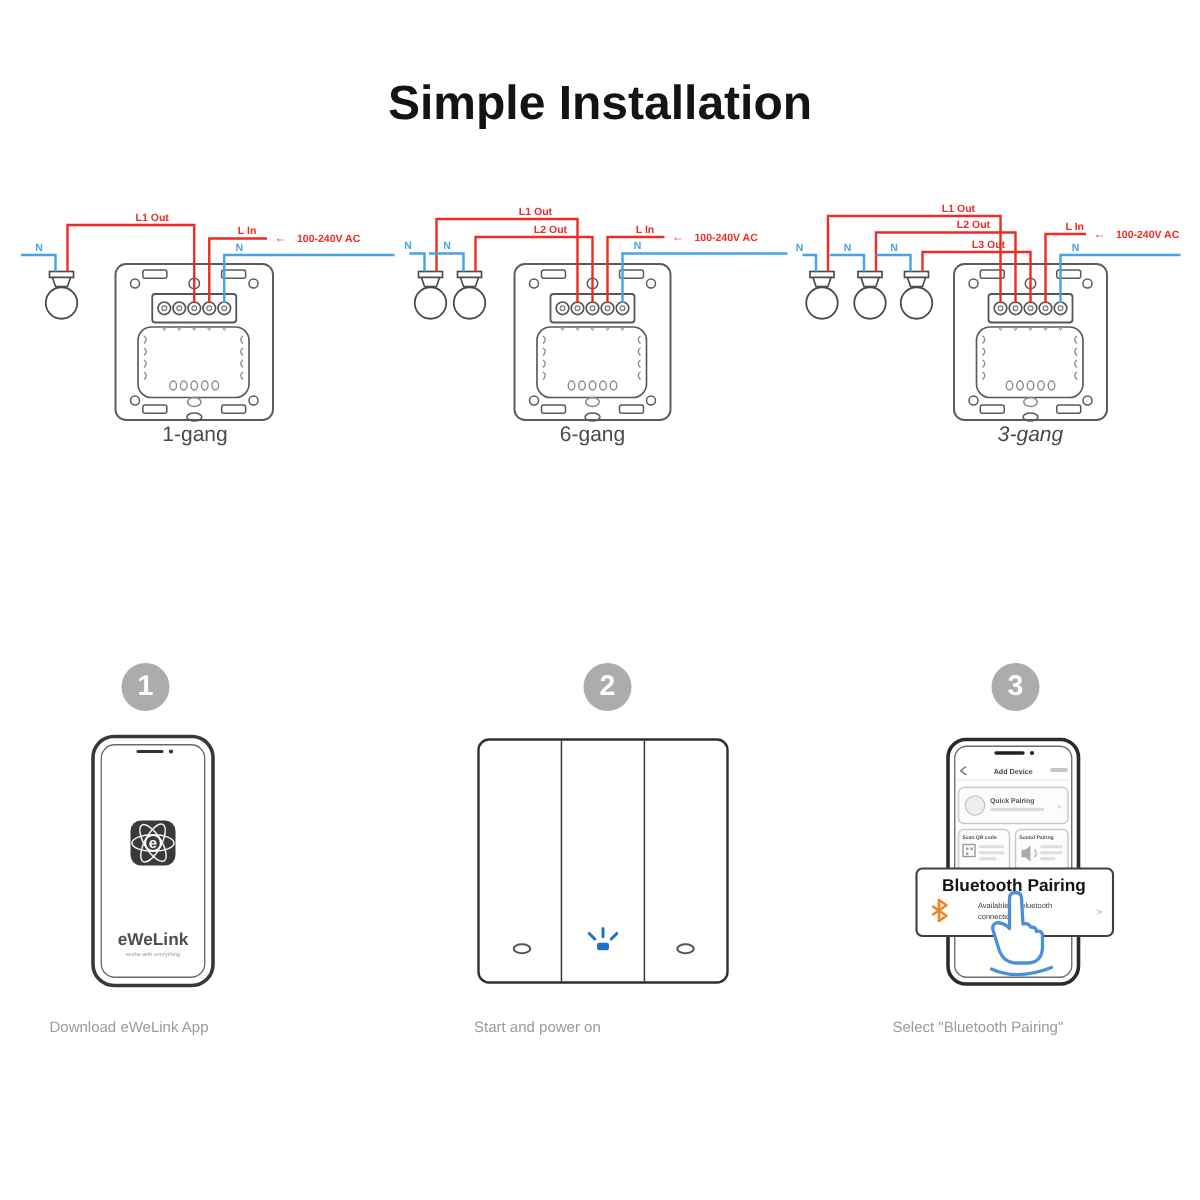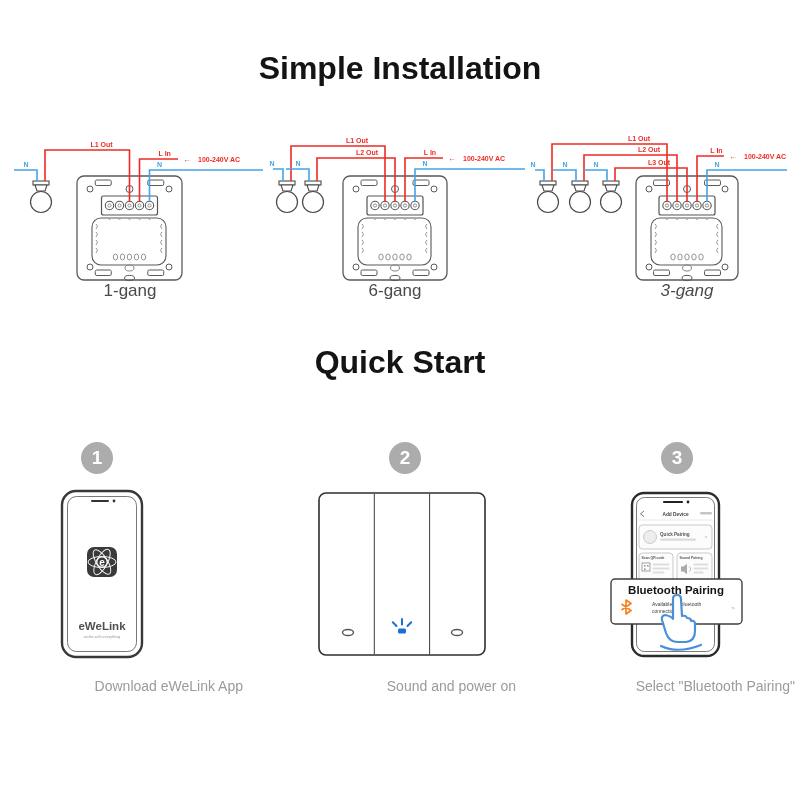--- a/index.html
+++ b/index.html
@@ -1,32 +1,31 @@
 <!DOCTYPE html>
 <html><head>
 <meta charset="utf-8">
 <style>
   html,body{margin:0;padding:0;background:#fff;}
   .page{position:relative;width:800px;height:800px;background:#fff;overflow:hidden;
         font-family:"Liberation Sans",sans-serif;}
   .abs{position:absolute;}
   .sec-title{left:0;right:0;text-align:center;font-size:32px;font-weight:600;color:#141414;margin:0;}
-  .gang-caption{width:120px;text-align:center;font-size:17px;color:#4a4a4a;}
+  .gang-caption{width:120px;text-align:center;font-size:14px;color:#4a4a4a;}
   .step-circle{width:32px;height:32px;border-radius:50%;background:#acacac;color:#fff;
                display:flex;align-items:center;justify-content:center;font-size:19px;font-weight:600;}
-  .step-caption{width:210px;text-align:right;font-size:14px;color:#9b9b9b;line-height:20px;}
+  .step-caption{width:210px;text-align:left;font-size:10px;color:#9b9b9b;line-height:20px;}
   svg{display:block;overflow:visible;}
 </style>
 </head>
 <body>
 
 <div class="page">
 
   <h1 class="abs sec-title" style="top:50px;">Simple Installation</h1>
-  <h1 class="abs sec-title" style="top:344px;">Quick Start</h1>
 
   <div class="abs" style="left:8px;top:125px;">
     <svg class="wiring-svg" width="258" height="158" viewBox="0 0 258 158">
         <rect x="69" y="51" width="105" height="104" rx="7" fill="#fff" stroke="#5a5a5a" stroke-width="1.3"></rect>
         <circle cx="82" cy="64" r="3" fill="none" stroke="#5a5a5a" stroke-width="1"></circle>
         <circle cx="161" cy="64" r="3" fill="none" stroke="#5a5a5a" stroke-width="1"></circle>
         <circle cx="82" cy="142" r="3" fill="none" stroke="#5a5a5a" stroke-width="1"></circle>
         <circle cx="161" cy="142" r="3" fill="none" stroke="#5a5a5a" stroke-width="1"></circle>
         <rect x="87.25" y="55" width="16" height="5.5" rx="1.5" fill="none" stroke="#5a5a5a" stroke-width="1"></rect>
         <rect x="139.75" y="55" width="16" height="5.5" rx="1.5" fill="none" stroke="#5a5a5a" stroke-width="1"></rect>
@@ -312,18 +311,18 @@
       <text x="131" y="121" font-size="6" fill="#999" text-anchor="middle" font-family="Liberation Sans, sans-serif">&gt;</text>
     </g>
 
     <g transform="translate(-3,6)">
       <path d="M66 120 q-4 1 -3 5 l4 13 q3 9 12 9 l8 0 q9 -1 9 -11 l0 -8 q-1 -3 -4 -2 q0 -3 -4 -3 q-1 -3 -5 -2 l-1 -17 q0 -4 -4 -4 q-4 0 -4 4 l0 20 q-2 -3 -8 -4 z" fill="#fff" stroke="#4a90d8" stroke-width="2.2" stroke-linejoin="round"></path>
       <path d="M62 151 q17 8 40 -1" fill="none" stroke="#4a90d8" stroke-width="2.2" stroke-linecap="round"></path>
     </g>
   </svg>
 
   <div class="abs step-caption" style="left:33px;top:676px;">Download eWeLink App</div>
-  <div class="abs step-caption" style="left:316px;top:676px;width:200px;">Sound and power on</div>
+  <div class="abs step-caption" style="left:316px;top:676px;width:200px;">Start and power on</div>
   <div class="abs step-caption" style="left:595px;top:676px;width:200px;">
     <div>Select "Bluetooth Pairing"</div>
   </div>
 
 </div>
 
 </body></html>

